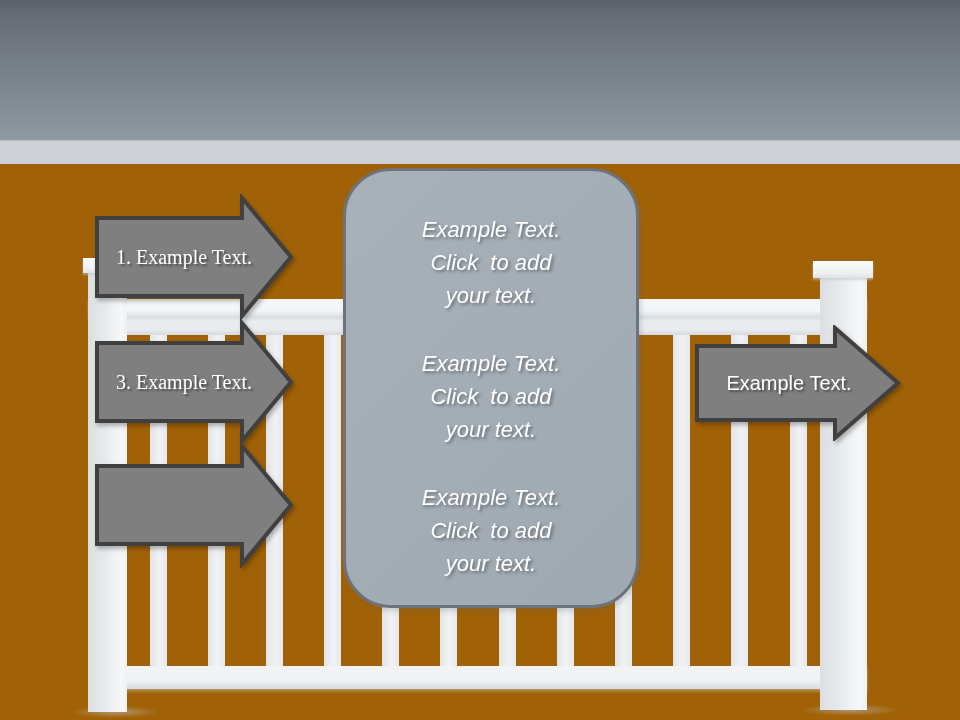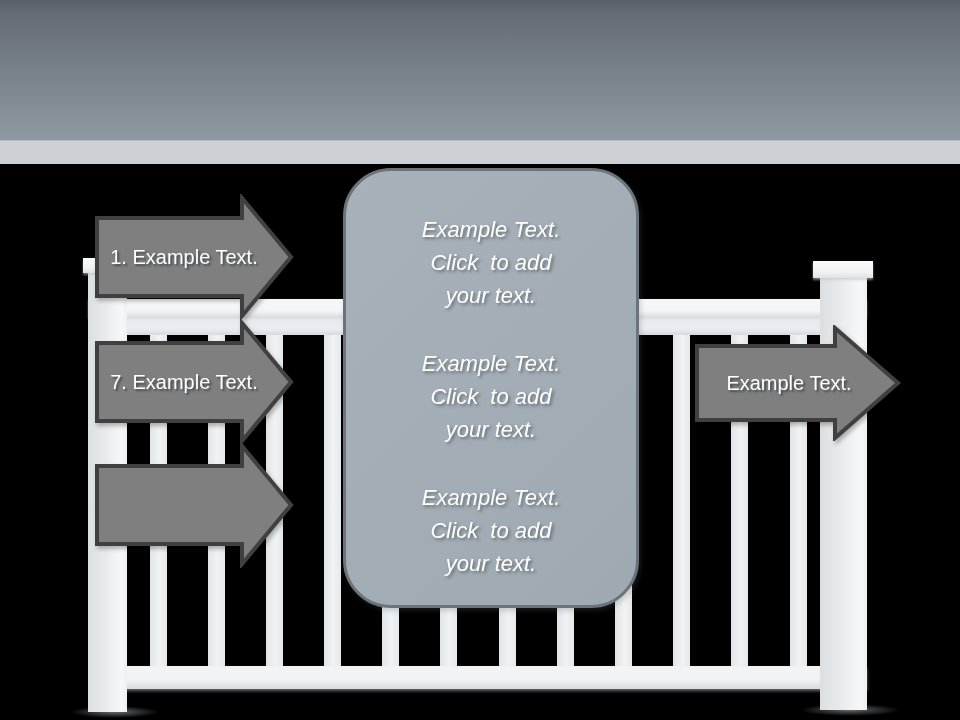--- a/index.html
+++ b/index.html
@@ -2,21 +2,21 @@
 <html><head>
 <meta charset="utf-8">
 <style>
   * { margin:0; padding:0; box-sizing:border-box; }
   html,body { width:960px; height:720px; overflow:hidden; }
   body {
     font-family:"Liberation Sans", sans-serif;
     background:#f7f8f9;
     position:relative;
   }
-  .slide { position:absolute; inset:0; width:960px; height:720px; background:#000000; }
+  .slide { position:absolute; inset:0; width:960px; height:720px; background:#a16207; }
 
   
   .header {
     position:absolute; left:0; top:0; width:960px; height:140px;
     background:linear-gradient(180deg,#596069 0%,#656c74 10%,#8f99a2 100%);
     z-index:5;
   }
   .header-band {
     position:absolute; left:0; top:140px; width:960px; height:24px;
     background:#cdd1d5; border-top:1px solid #b9bec4;
@@ -94,21 +94,21 @@
   .arrow .lbl {
     position:absolute; top:50%; transform:translateY(-50%);
     width:100%; text-align:center;
     color:#ffffff; font-size:20px;
     text-shadow:2px 2px 2px rgba(50,54,58,0.7);
     pointer-events:none;
   }
   .arrow-1 { left:95px; top:194px; width:200px; height:126px; }
   .arrow-2 { left:95px; top:319px; width:200px; height:126px; }
   .arrow-3 { left:95px; top:442px; width:200px; height:126px; }
-  .arrow-1 .lbl, .arrow-2 .lbl, .arrow-3 .lbl { left:-4px; width:186px; }
+  .arrow-1 .lbl, .arrow-2 .lbl, .arrow-3 .lbl { left:-4px; width:186px;font-family:Liberation Serif, serif; }
   .arrow-right { left:695px; top:325px; width:207px; height:116px; }
   .arrow-right .lbl { left:0; width:188px; }
 </style>
 </head>
 <body>
 
 <div class="slide">
 
   <div class="fence">
     <div class="baluster" style="left:150px"></div>
@@ -159,21 +159,21 @@
   <div class="arrow arrow-1">
     <svg width="200" height="126" viewBox="0 0 200 126">
       <polygon points="2,24 147,24 147,4 196,63 147,122 147,102 2,102" fill="#7f7f7f" stroke="#404040" stroke-width="4" stroke-linejoin="miter"></polygon>
     </svg>
     <span class="lbl">1. Example Text.</span>
   </div>
   <div class="arrow arrow-2">
     <svg width="200" height="126" viewBox="0 0 200 126">
       <polygon points="2,24 147,24 147,4 196,63 147,122 147,102 2,102" fill="#7f7f7f" stroke="#404040" stroke-width="4" stroke-linejoin="miter"></polygon>
     </svg>
-    <span class="lbl">7. Example Text.</span>
+    <span class="lbl">3. Example Text.</span>
   </div>
   <div class="arrow arrow-3">
     <svg width="200" height="126" viewBox="0 0 200 126">
       <polygon points="2,24 147,24 147,4 196,63 147,122 147,102 2,102" fill="#7f7f7f" stroke="#404040" stroke-width="4" stroke-linejoin="miter"></polygon>
     </svg>
   </div>
 
   <div class="arrow arrow-right">
     <svg width="207" height="116" viewBox="0 0 207 116">
       <polygon points="2,21 140,21 140,3 203,58 140,113 140,95 2,95" fill="#7f7f7f" stroke="#404040" stroke-width="4" stroke-linejoin="miter"></polygon>

